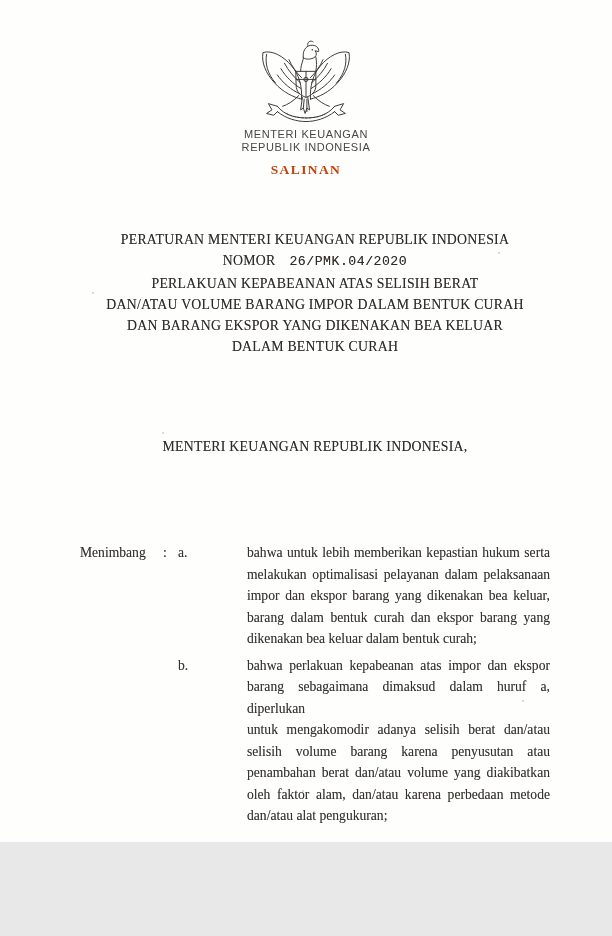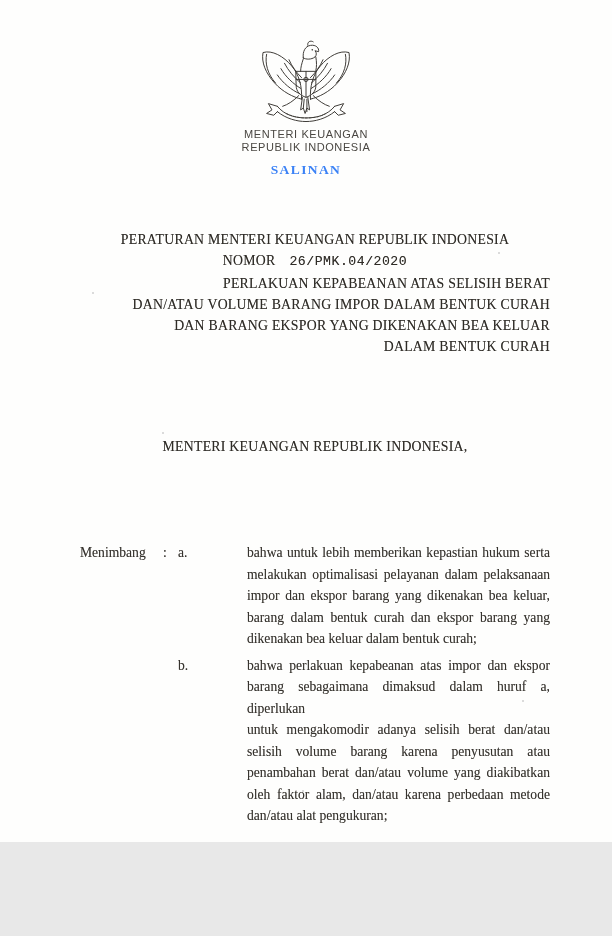--- a/index.html
+++ b/index.html
@@ -20,21 +20,21 @@
   .emblem { display:block; margin:0 auto; }
   .ministry {
     margin-top:2px;
     font-family:"Liberation Sans", sans-serif;
     font-size:11px; line-height:13px;
     letter-spacing:0.6px; color:#4a4742;
   }
   .salinan {
     margin-top:8px;
     font-size:13.5px; font-weight:bold;
-    letter-spacing:1.4px; color:#3b82f6;
+    letter-spacing:1.4px; color:#c2410c;
   }
   
   .title-block {
     position:absolute; top:229px; left:80px; right:62px;
     text-align:center;
     font-size:13.8px; line-height:21.3px;
     letter-spacing:0.25px; color:#2f2c27;
     text-shadow:0 0 0.4px rgba(47,44,39,0.45);
   }
   .mono { font-family:"Liberation Mono", "DejaVu Sans Mono", monospace; font-size:13.2px; letter-spacing:0.5px; }
@@ -57,21 +57,21 @@
   }
   .c-label { width:83px; flex:0 0 83px; }
   .c-colon { width:15px; flex:0 0 15px; }
   .c-items { flex:1; }
   .c-item { display:flex; align-items:flex-start; }
   .c-item + .c-item { margin-top:5px; }
   .c-marker { width:29px; flex:0 0 29px; }
   .c-text { flex:1; }
   .jline { text-align:justify; text-align-last:justify;padding-left:40px; }
   .jline.last { text-align-last:left; }
-  .cline { text-align:right; }
+  .cline { text-align:center; }
   
   .jdih-link {
     position:absolute; top:869px; left:377px;
     font-family:"Liberation Sans", sans-serif;
     font-size:16.5px; font-weight:bold;
     letter-spacing:0.1px;
     text-decoration:none;
   }
   .paraf { position:absolute; top:856px; left:556px; }
   

